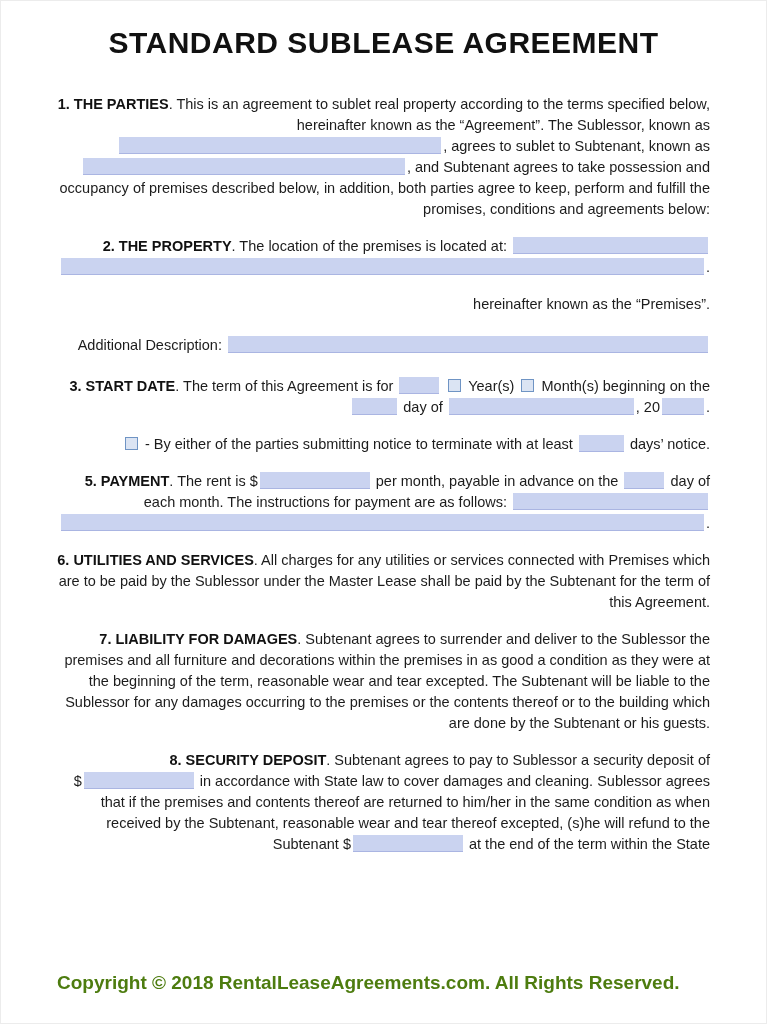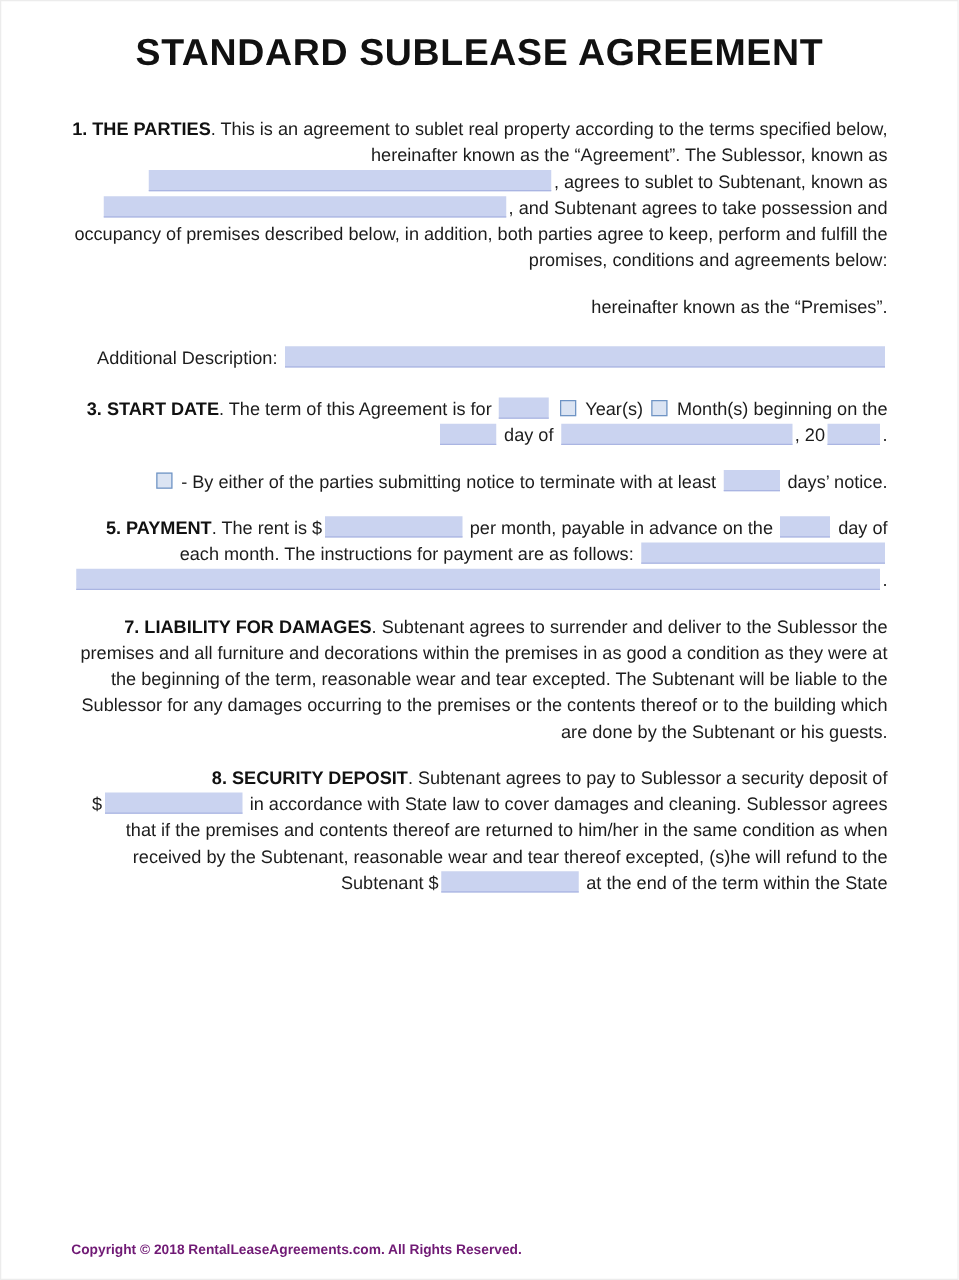--- a/index.html
+++ b/index.html
@@ -51,38 +51,41 @@
     display:inline-block;
     width:11px;height:11px;
     margin:0 3px;
     vertical-align:-1px;
     background:#dbe4f3;
     border:1px solid #6f94c4;
   }
   .nw{white-space:nowrap;}
   .footer{
     position:absolute;
-    left:57px;bottom:18px;
-    font-size:11px;
+    left:57px;bottom:30px;
+    font-size:19px;
     font-weight:600;
-    color:#701a75;
+    color:#4d7c0f;
   }
 </style>
 </head>
 <body>
 
 <div class="page">
   <div class="content">
 
     <h1 class="doc-title">STANDARD SUBLEASE AGREEMENT</h1>
 
     <p class="para"><b class="lbl">1. THE PARTIES</b><span>. This is an agreement to sublet real property according to the terms specified below, hereinafter known as the “Agreement”. The Sublessor, known as</span>
       <span class="field w322"></span><span>, agrees to sublet to Subtenant, known as</span>
       <span class="field w322"></span><span>, and Subtenant agrees to take possession and occupancy of premises described below, in addition, both parties agree to keep, perform and fulfill the promises, conditions and agreements below:</span></p>
 
+    <p class="para"><b class="lbl">2. THE PROPERTY</b><span>. The location of the premises is located at:</span>
+      <span class="field w195"></span>
+      <span class="field w645"></span><span>.</span></p>
 
     <p class="para mb20">hereinafter known as the “Premises”.</p>
 
     <p class="para mb20"><span>Additional Description:</span>
       <span class="field w480"></span></p>
 
     <p class="para"><b class="lbl">3. START DATE</b><span>. The term of this Agreement is for</span>
       <span class="field w40"></span>
       <span class="checkbox"></span>
       <span>Year(s)</span>
@@ -101,20 +104,21 @@
       <span>days’ notice.</span></p>
 
     <p class="para"><b class="lbl">5. PAYMENT</b><span>. The rent is</span>
       <span class="nw"><span>$</span><span class="field w110"></span></span>
       <span>per month, payable in advance on the</span>
       <span class="field w40"></span>
       <span>day of each month. The instructions for payment are as follows:</span>
       <span class="field w195"></span>
       <span class="field w645"></span><span>.</span></p>
 
+    <p class="para"><b class="lbl">6. UTILITIES AND SERVICES</b><span>. All charges for any utilities or services connected with Premises which are to be paid by the Sublessor under the Master Lease shall be paid by the Subtenant for the term of this Agreement.</span></p>
 
     <p class="para"><b class="lbl">7. LIABILITY FOR DAMAGES</b><span>. Subtenant agrees to surrender and deliver to the Sublessor the premises and all furniture and decorations within the premises in as good a condition as they were at the beginning of the term, reasonable wear and tear excepted. The Subtenant will be liable to the Sublessor for any damages occurring to the premises or the contents thereof or to the building which are done by the Subtenant or his guests.</span></p>
 
     <p class="para"><b class="lbl">8. SECURITY DEPOSIT</b><span>. Subtenant agrees to pay to Sublessor a security deposit of</span>
       <span class="nw"><span>$</span><span class="field w110"></span></span>
       <span>in accordance with State law to cover damages and cleaning. Sublessor agrees that if the premises and contents thereof are returned to him/her in the same condition as when received by the Subtenant, reasonable wear and tear thereof excepted, (s)he will refund to the Subtenant</span>
       <span class="nw"><span>$</span><span class="field w110"></span></span>
       <span>at the end of the term within the State</span></p>
 
   </div>

